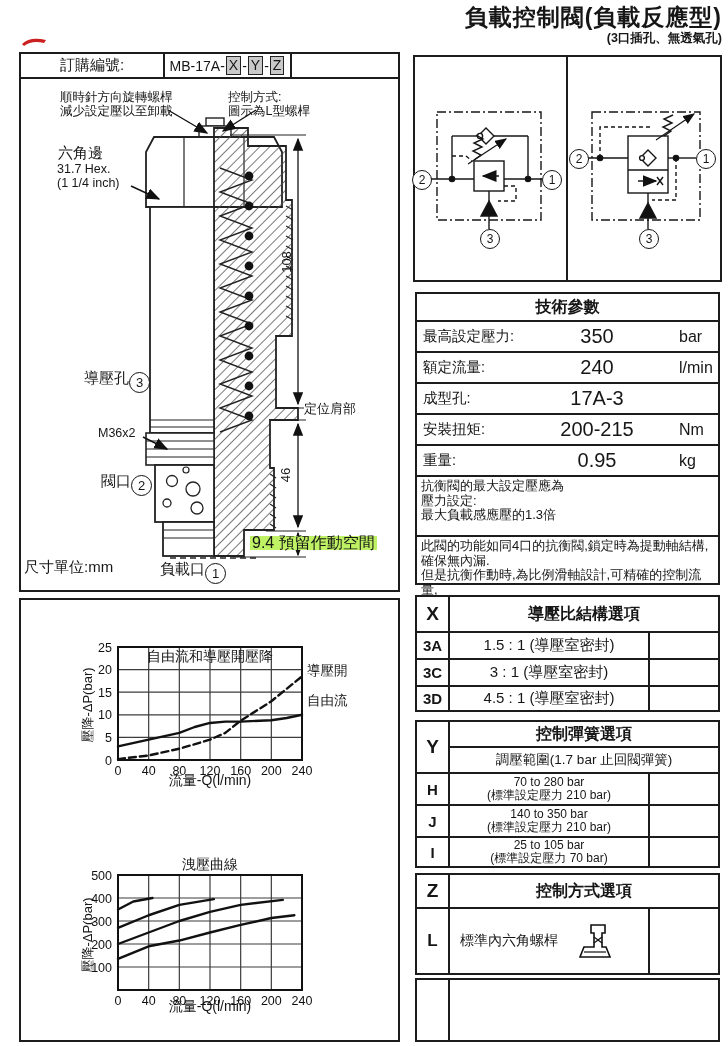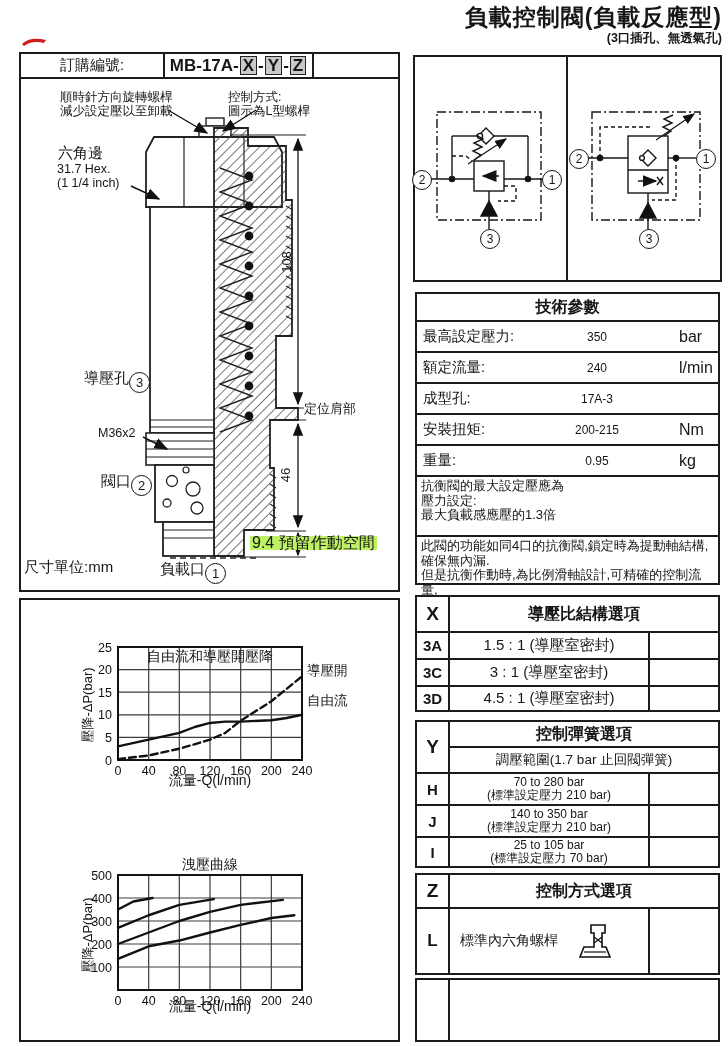--- a/index.html
+++ b/index.html
@@ -8,36 +8,36 @@
   .abs{position:absolute;}
   .box{position:absolute;border:2px solid #1c1c1c;box-sizing:border-box;background:#fff;}
   svg{position:absolute;overflow:visible;font-family:"Liberation Sans","DejaVu Sans",sans-serif;}
   
   .page-title{right:6px;top:2px;font-size:23px;font-weight:bold;text-align:right;letter-spacing:1px;}
   .page-subtitle{right:6px;top:30px;font-size:12.5px;font-weight:bold;text-align:right;}
   
   .order-row{left:19px;top:52px;width:381px;height:27px;display:flex;}
   .order-cell{box-sizing:border-box;display:flex;align-items:center;justify-content:center;}
   .order-label{width:146px;font-size:15px;border-right:2px solid #1c1c1c;}
-  .order-code{width:149px;font-size:17px;font-weight:bold;border-right:2px solid #1c1c1c;}
+  .order-code{width:127px;font-size:14px;font-weight:normal;border-right:2px solid #1c1c1c;}
   .order-extra{flex:1;}
   .code-box{display:inline-block;background:#c9c9c9;border:1.5px solid #222;padding:0 2px;line-height:17px;margin:0 1px;}
   
   .lbl{position:absolute;font-size:12.5px;line-height:14px;white-space:nowrap;}
   .lbl-md{position:absolute;font-size:15px;line-height:17px;white-space:nowrap;}
   .circ{display:inline-flex;align-items:center;justify-content:center;width:19px;height:19px;
         border:1.5px solid #111;border-radius:50%;font-size:13px;vertical-align:-4px;background:#fff;}
   .vdim{transform:rotate(-90deg);transform-origin:center;font-size:13px;}
   .port{position:absolute;width:18px;height:18px;border:1.5px solid #161616;border-radius:50%;
         display:flex;align-items:center;justify-content:center;font-size:12px;background:#fff;z-index:3;}
   
   .spec-head{height:26px;display:flex;align-items:center;justify-content:center;font-size:16px;font-weight:bold;}
   .spec-row{height:31px;display:flex;align-items:center;border-top:2px solid #1c1c1c;box-sizing:border-box;}
   .spec-label{width:118px;padding-left:6px;font-size:14.5px;}
-  .spec-value{width:112px;text-align:center;font-size:12px;}
+  .spec-value{width:112px;text-align:center;font-size:20px;}
   .spec-unit{flex:1;font-size:16px;padding-left:26px;}
   .spec-note{border-top:2px solid #1c1c1c;font-size:13px;line-height:14.6px;padding:2px 4px;box-sizing:border-box;}
   
   .opt-row{display:flex;box-sizing:border-box;border-top:2px solid #1c1c1c;}
   .opt-row.first{border-top:none;}
   .opt-code{width:33px;border-right:2px solid #1c1c1c;display:flex;align-items:center;justify-content:center;
             font-weight:bold;font-size:19px;box-sizing:border-box;flex:none;}
   .opt-title{flex:1;display:flex;align-items:center;justify-content:center;font-size:16px;font-weight:bold;}
   .opt-desc{flex:1;display:flex;align-items:center;justify-content:center;font-size:15px;}
   .opt-extra{width:70px;border-left:2px solid #1c1c1c;box-sizing:border-box;flex:none;}

